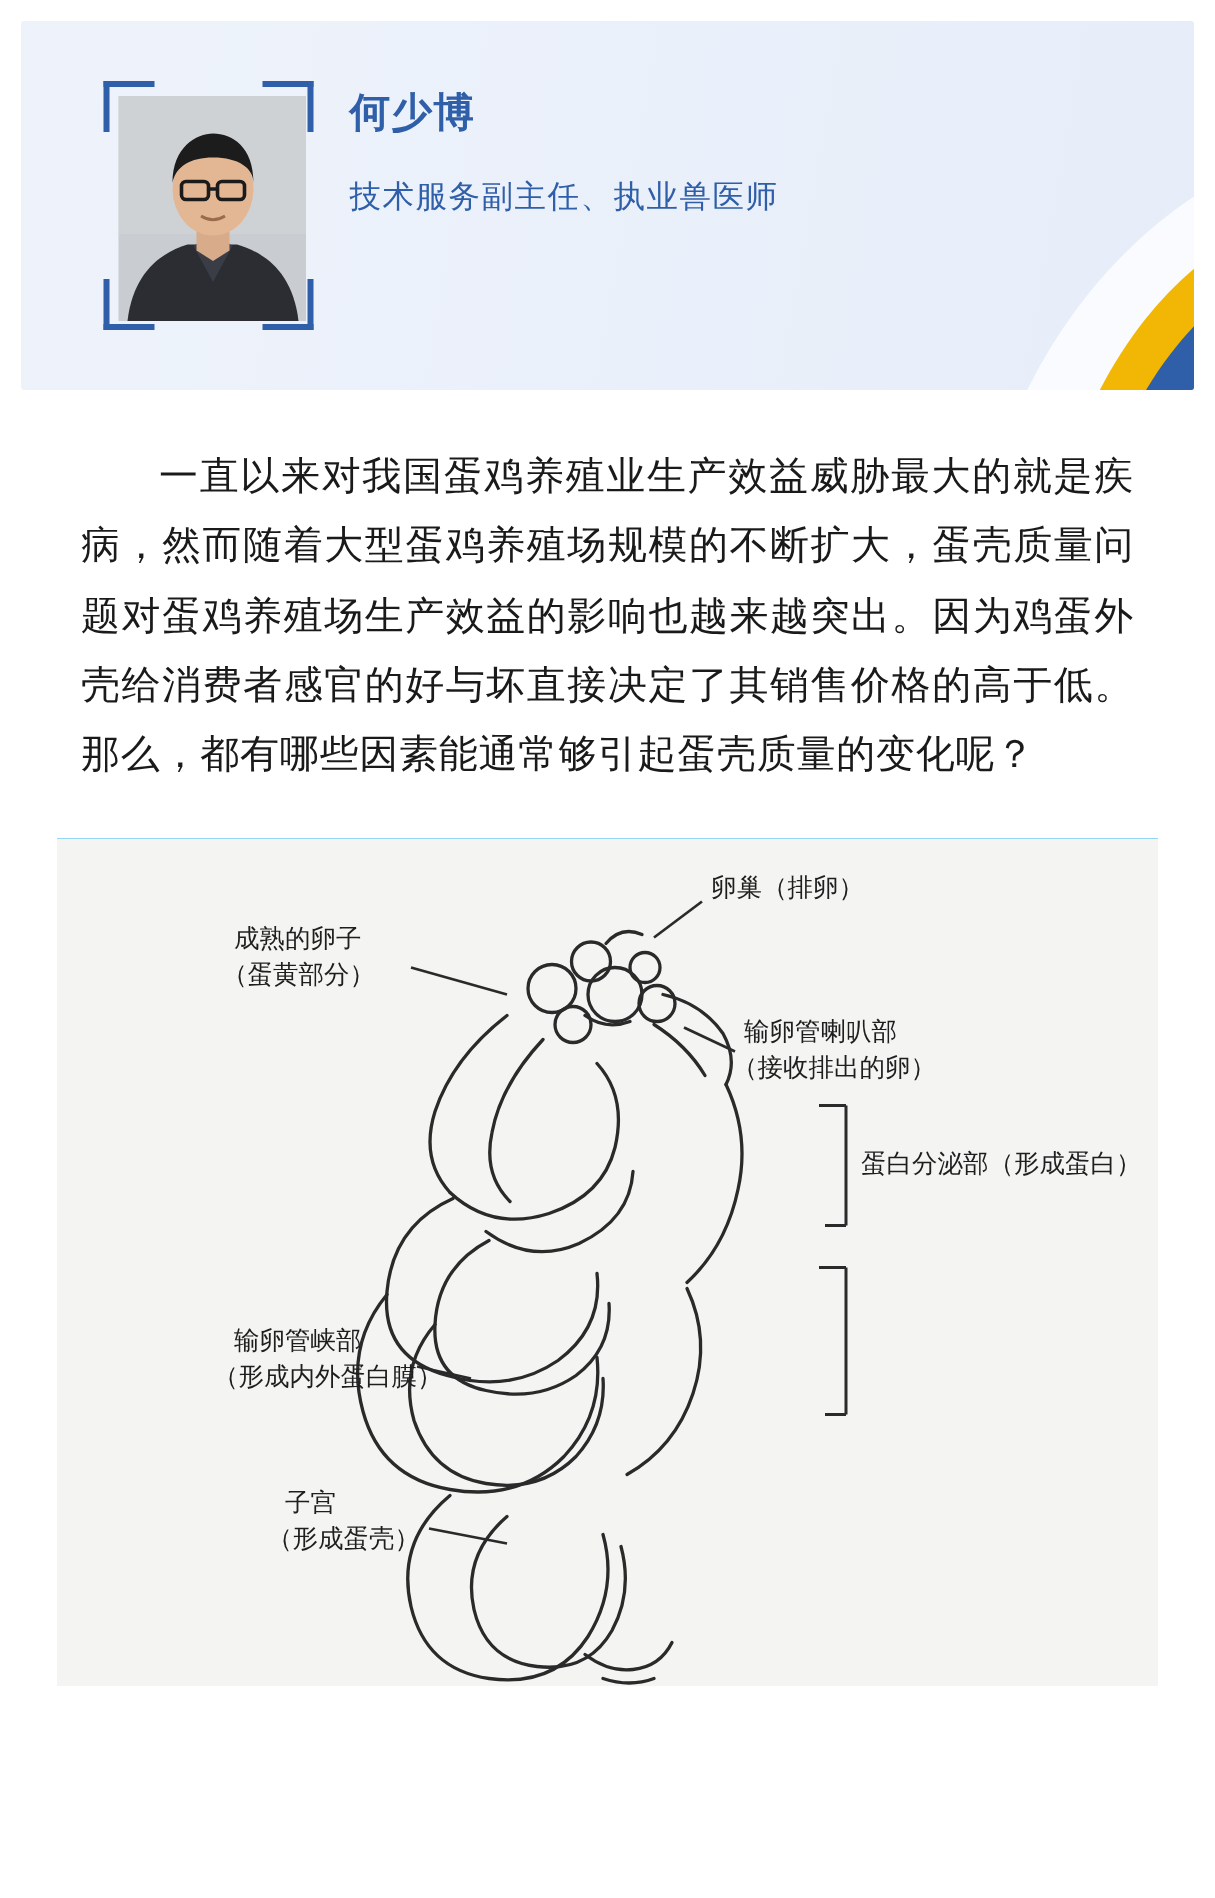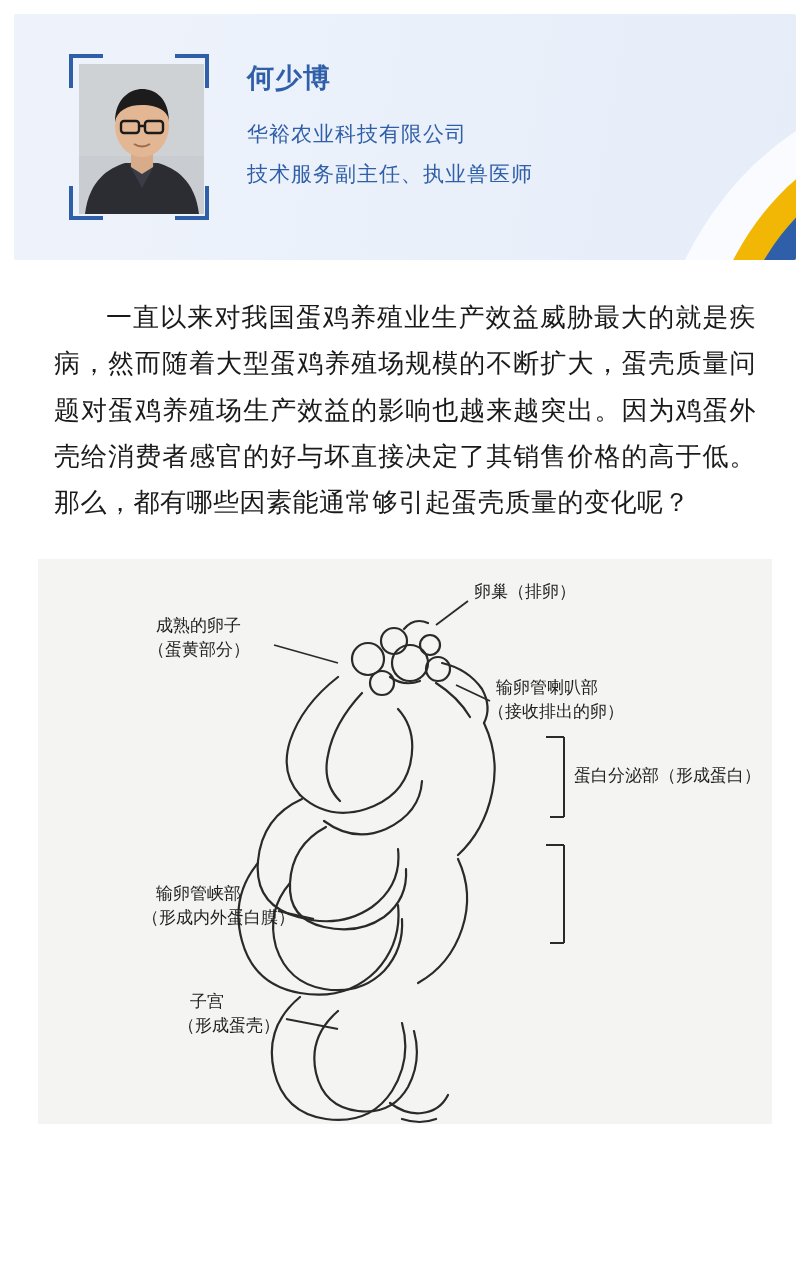--- a/index.html
+++ b/index.html
@@ -62,22 +62,23 @@
     border-color: #2f5fa8;
     border-style: solid;
     border-width: 0;
   }
   .bracket.tl { left: 0; top: 0; border-left-width: 4px; border-top-width: 4px; }
   .bracket.tr { right: 0; top: 0; border-right-width: 4px; border-top-width: 4px; }
   .bracket.bl { left: 0; bottom: 0; border-left-width: 4px; border-bottom-width: 4px; }
   .bracket.br { right: 0; bottom: 0; border-right-width: 4px; border-bottom-width: 4px; }
 
   .author-text {
-    margin-left: 38px;
+    margin-left: 24px;
     padding-top: 8px;
+    font-family: Liberation Mono, monospace;
   }
   .author-name {
     font-size: 27px;
     font-weight: bold;
     color: #2f5fa8;
     letter-spacing: 1px;
     line-height: 1.2;
     margin-bottom: 20px;
   }
   .author-line {
@@ -148,21 +149,20 @@
           <rect x="66" y="57" width="18" height="12" rx="3" fill="none" stroke="#1b1b1b" stroke-width="2.4"></rect>
           <line x1="60" y1="62" x2="66" y2="62" stroke="#1b1b1b" stroke-width="2.4"></line>
 
           <path d="M55,80 Q63,85 71,80" stroke="#9c6a4e" stroke-width="2" fill="none"></path>
         </svg>
       </div>
     </div>
 
     <div class="author-text">
       <div class="author-name">何少博</div>
-      <div class="author-line">华裕农业科技有限公司</div>
       <div class="author-line">技术服务副主任、执业兽医师</div>
     </div>
 
   </div>
 </div>
 
 <div class="article-body">
   <p>一直以来对我国蛋鸡养殖业生产效益威胁最大的就是疾病，然而随着大型蛋鸡养殖场规模的不断扩大，蛋壳质量问题对蛋鸡养殖场生产效益的影响也越来越突出。因为鸡蛋外壳给消费者感官的好与坏直接决定了其销售价格的高于低。那么，都有哪些因素能通常够引起蛋壳质量的变化呢？</p>
 </div>
 

